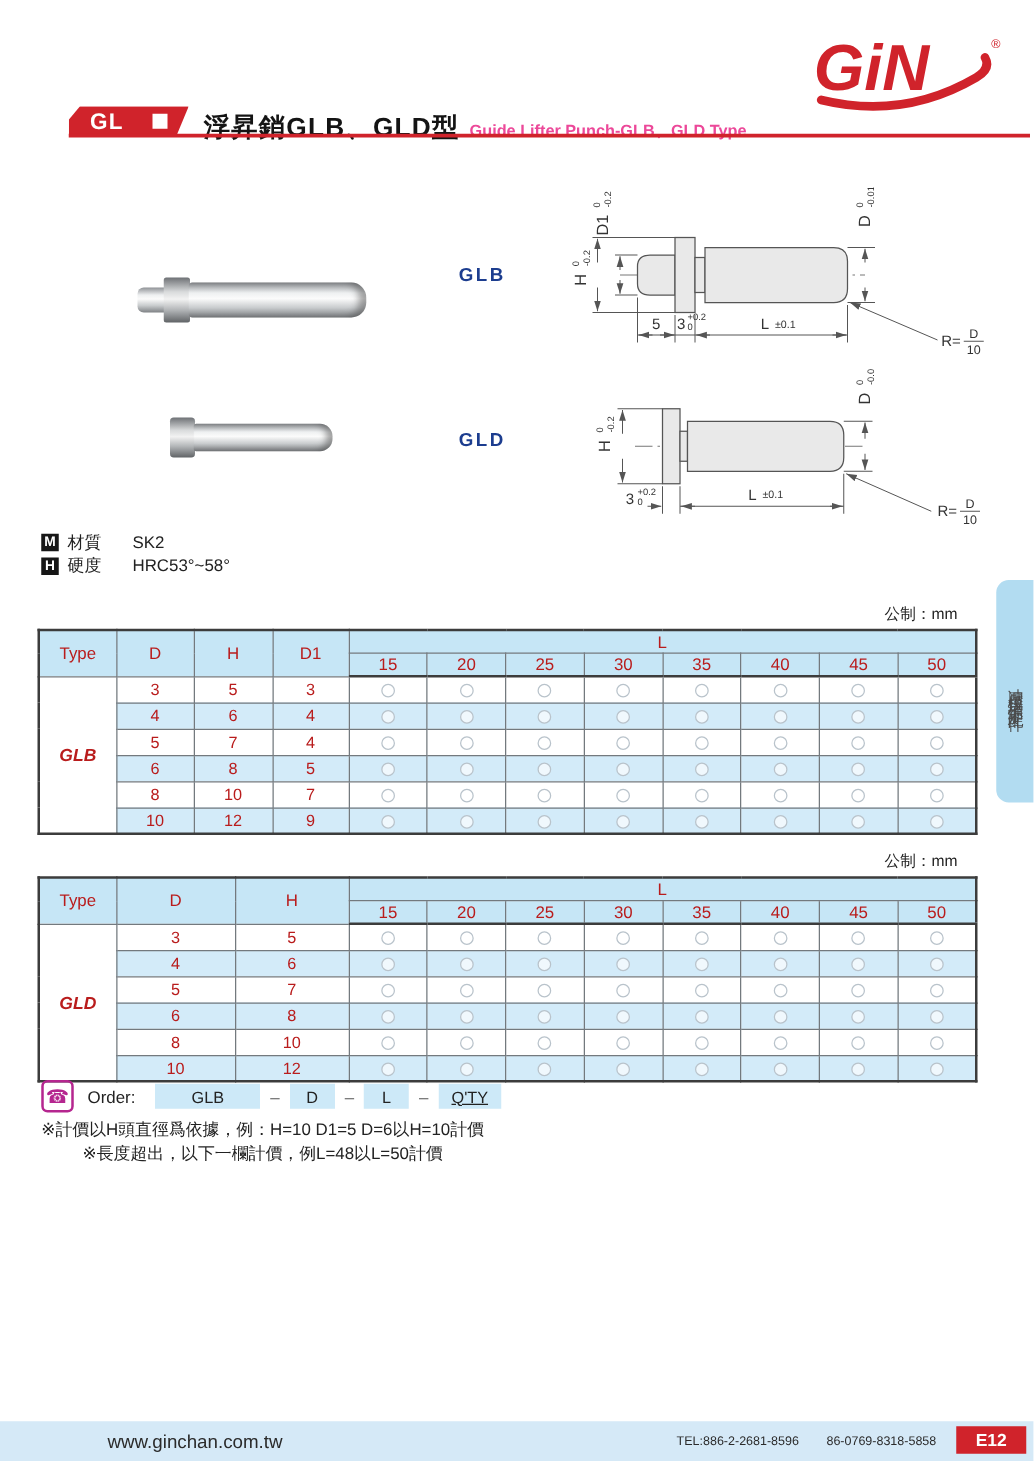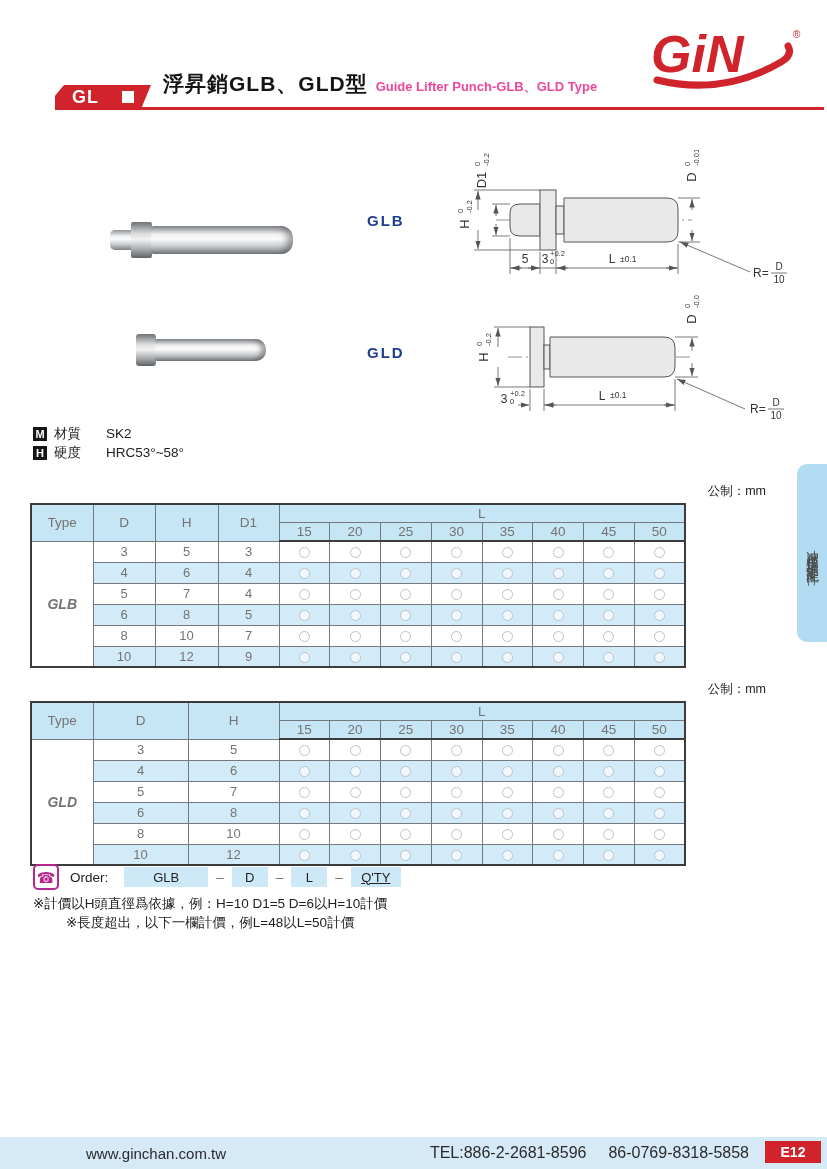--- a/index.html
+++ b/index.html
@@ -8,21 +8,21 @@
 
   
   .logo-svg{position:absolute;top:22px;right:12px;}
 
   
   .header-badge{position:absolute;left:55px;top:85px;width:96px;height:24px;background:#d0232b;
     color:#fff;display:flex;align-items:center;justify-content:center;gap:23px;
     clip-path:polygon(0 45%,9px 0,100% 0,calc(100% - 10px) 100%,0 100%);
     font-weight:bold;font-size:18px;letter-spacing:1px;}
   .badge-square{width:12px;height:12px;background:#fff;}
-  .header-title{position:absolute;left:163px;top:70px;display:flex;align-items:flex-end;white-space:nowrap;text-align:right;}
+  .header-title{position:absolute;left:163px;top:88px;display:flex;align-items:flex-end;white-space:nowrap;text-align:right;}
   .title-zh{font-size:21px;font-weight:bold;color:#141414;letter-spacing:1px;}
   .title-en{font-size:13px;font-weight:bold;color:#ec4899;margin:0 0 2px 8px;}
   .red-rule{position:absolute;left:55px;right:3px;top:107px;height:3px;background:#d0232b;}
 
   
   .pin{position:absolute;}
   .pin div{position:absolute;}
   .metal{background:linear-gradient(180deg,#8f9296 0%,#eef0f1 30%,#fbfbfb 46%,#c9ccce 72%,#7e8184 100%);}
   .metal-dark{background:linear-gradient(180deg,#6e7175 0%,#d9dbdc 32%,#f2f2f2 48%,#b3b6b8 72%,#606366 100%);}
   #pin-glb{left:110px;top:222px;width:185px;height:36px;}
@@ -57,22 +57,22 @@
   .spec-badge{width:14px;height:14px;background:#161616;color:#fff;font-weight:bold;font-size:11px;
     display:flex;align-items:center;justify-content:center;margin-right:7px;}
   .spec-label{width:44px;}
   .spec-value{margin-left:8px;}
 
   
   .unit-note{position:absolute;left:30px;width:736px;text-align:right;font-size:12.5px;color:#222;}
   #unit1{top:483px;} #unit2{top:681px;}
 
   
-  .size-table{position:absolute;left:30px;width:656px;border-collapse:collapse;table-layout:fixed;
-    font-size:13px;color:#737373;border:2px solid #3c3c3c;}
+  .size-table{position:absolute;left:30px;width:752px;border-collapse:collapse;table-layout:fixed;
+    font-size:13px;color:#b91c1c;border:2px solid #3c3c3c;}
   #table-glb{top:503px;} #table-gld{top:701px;}
   .size-table th,.size-table td{border:1px solid #73797e;text-align:center;padding:0;}
   .size-table thead th{background:#c6e6f6;font-weight:normal;height:17px;font-size:13.5px;}
   .size-table thead tr:last-child th{border-bottom:2px solid #3c3c3c;}
   .size-table tbody tr{height:21px;}
   .row-alt{background:#d3ebf9;}
   .type-cell{background:#fff;font-style:italic;font-weight:bold;font-size:14px;}
   .circle{display:inline-block;width:9px;height:9px;border:1px solid #b9c3cb;border-radius:50%;
     background:rgba(255,255,255,.65);vertical-align:middle;}
 
@@ -91,21 +91,21 @@
 
   
   .side-tab{position:absolute;right:0;top:464px;width:30px;height:178px;background:#b2dcf1;
     border-radius:10px 0 0 10px;display:flex;align-items:center;justify-content:center;}
   .side-tab span{writing-mode:vertical-rl;text-orientation:upright;font-size:12.5px;color:#4a4a4a;letter-spacing:3px;}
 
   
   .footer{position:absolute;left:0;right:0;top:1137px;height:32px;background:#d5e9f7;
     display:flex;align-items:center;}
   .footer-web{margin-left:86px;font-size:15px;color:#2b2b2b;}
-  .footer-tel{margin-left:auto;margin-right:78px;font-size:16px;color:#2b2b2b;display:flex;gap:22px;align-items:flex-end;}
+  .footer-tel{margin-left:auto;margin-right:78px;font-size:10px;color:#2b2b2b;display:flex;gap:22px;align-items:flex-end;}
   .page-badge{position:absolute;right:6px;top:1141px;width:56px;height:22px;background:#d0232b;color:#fff;
     font-weight:bold;font-size:14px;display:flex;align-items:center;justify-content:center;}
 </style>
 </head>
 <body>
 
 <div id="page">
 
   <svg class="logo-svg" width="172" height="70" viewBox="0 0 172 70">
     <text x="8" y="50" font-size="52" font-weight="bold" font-style="italic" fill="#d0232b">GiN</text>

